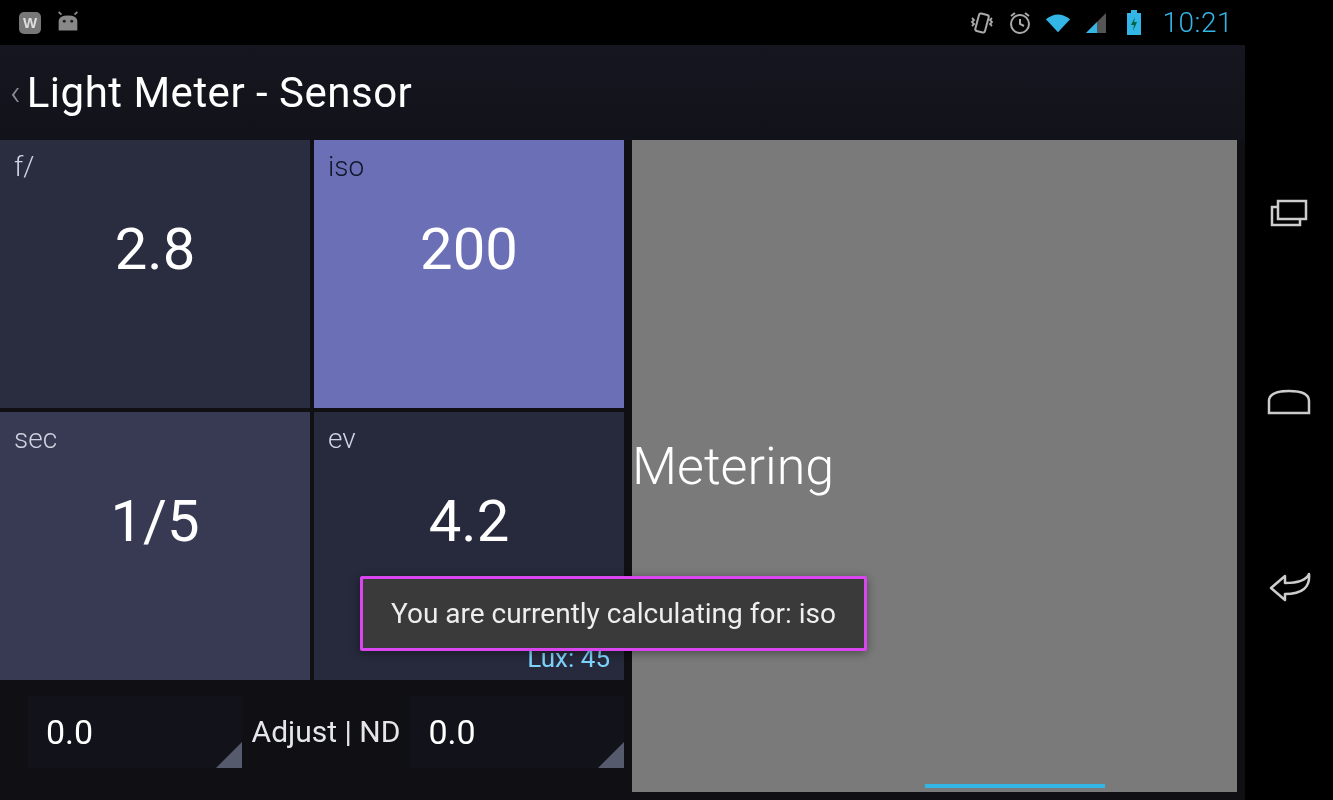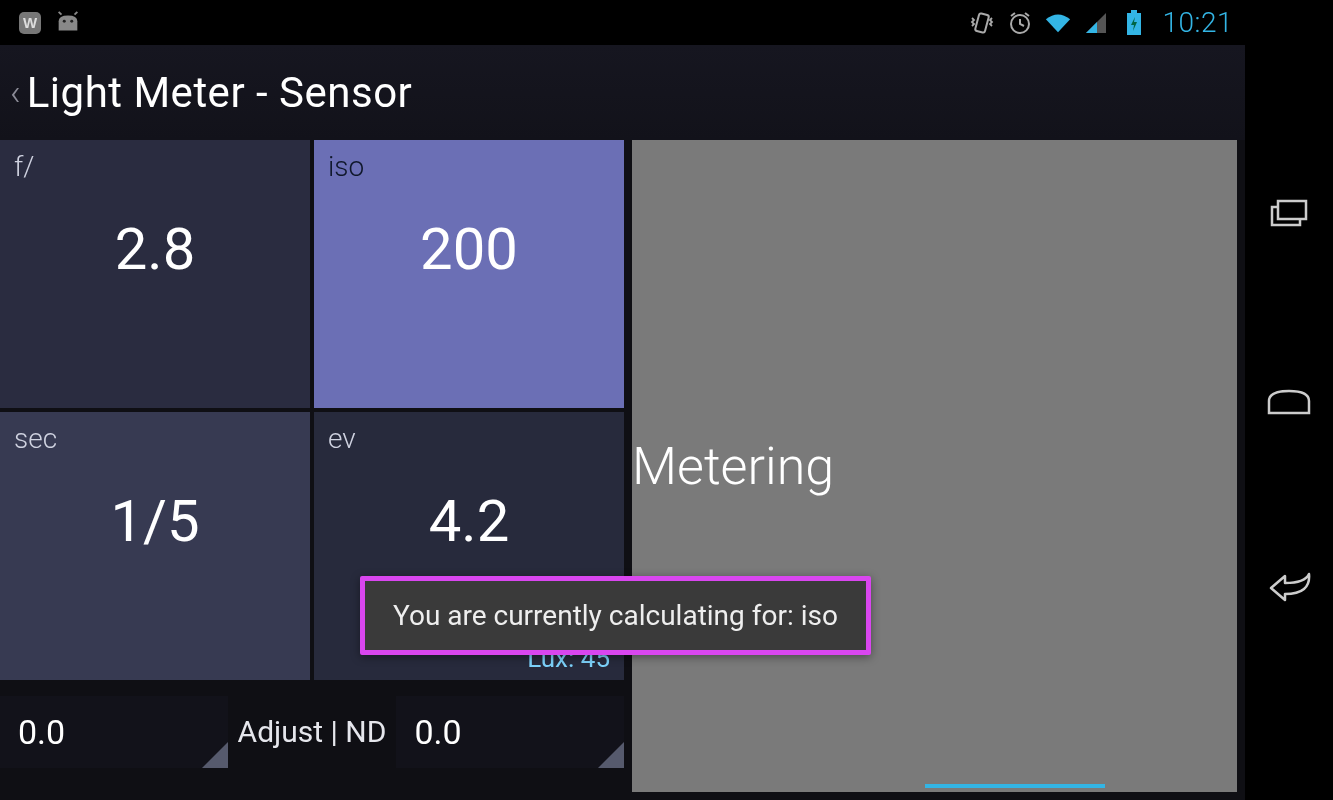--- a/index.html
+++ b/index.html
@@ -80,20 +80,21 @@
   .tile-sec { background: #373a52; }
   .tile-ev  { background: #272a3c; }
   .ev-extra { position: absolute; bottom: 6px; right: 14px; text-align: right; font-size: 26px; color: #7dd3fc; line-height: 1.25; }
   .bottom-row {
     display: grid;
     grid-template-columns: 1fr auto 1fr;
     gap: 10px;
     height: 85px;
     padding-top: 10px;
     align-items: center;
+    padding-left: 28px;
   }
   .spinner {
     position: relative;
     height: 72px;
     display: flex;
     align-items: center;
     font-size: 34px;
     padding-left: 18px;
     background: #12121a;
   }
@@ -145,21 +146,21 @@
     padding: 120px 0;
   }
   .nav-btn { width: 50px; height: 40px; display:flex; align-items:center; justify-content:center; }
 
   
   .toast {
     position: absolute;
     left: 360px;
     top: 576px;
     background: #3a3a3a;
-    border: 5px solid #d946ef;
+    border: 3px solid #d946ef;
     border-radius: 2px;
     padding: 18px 28px;
     font-size: 28px;
     color: #eee;
     box-shadow: 0 2px 10px rgba(0,0,0,.4);
     z-index: 10;
   }
 </style>
 </head>
 <body>

